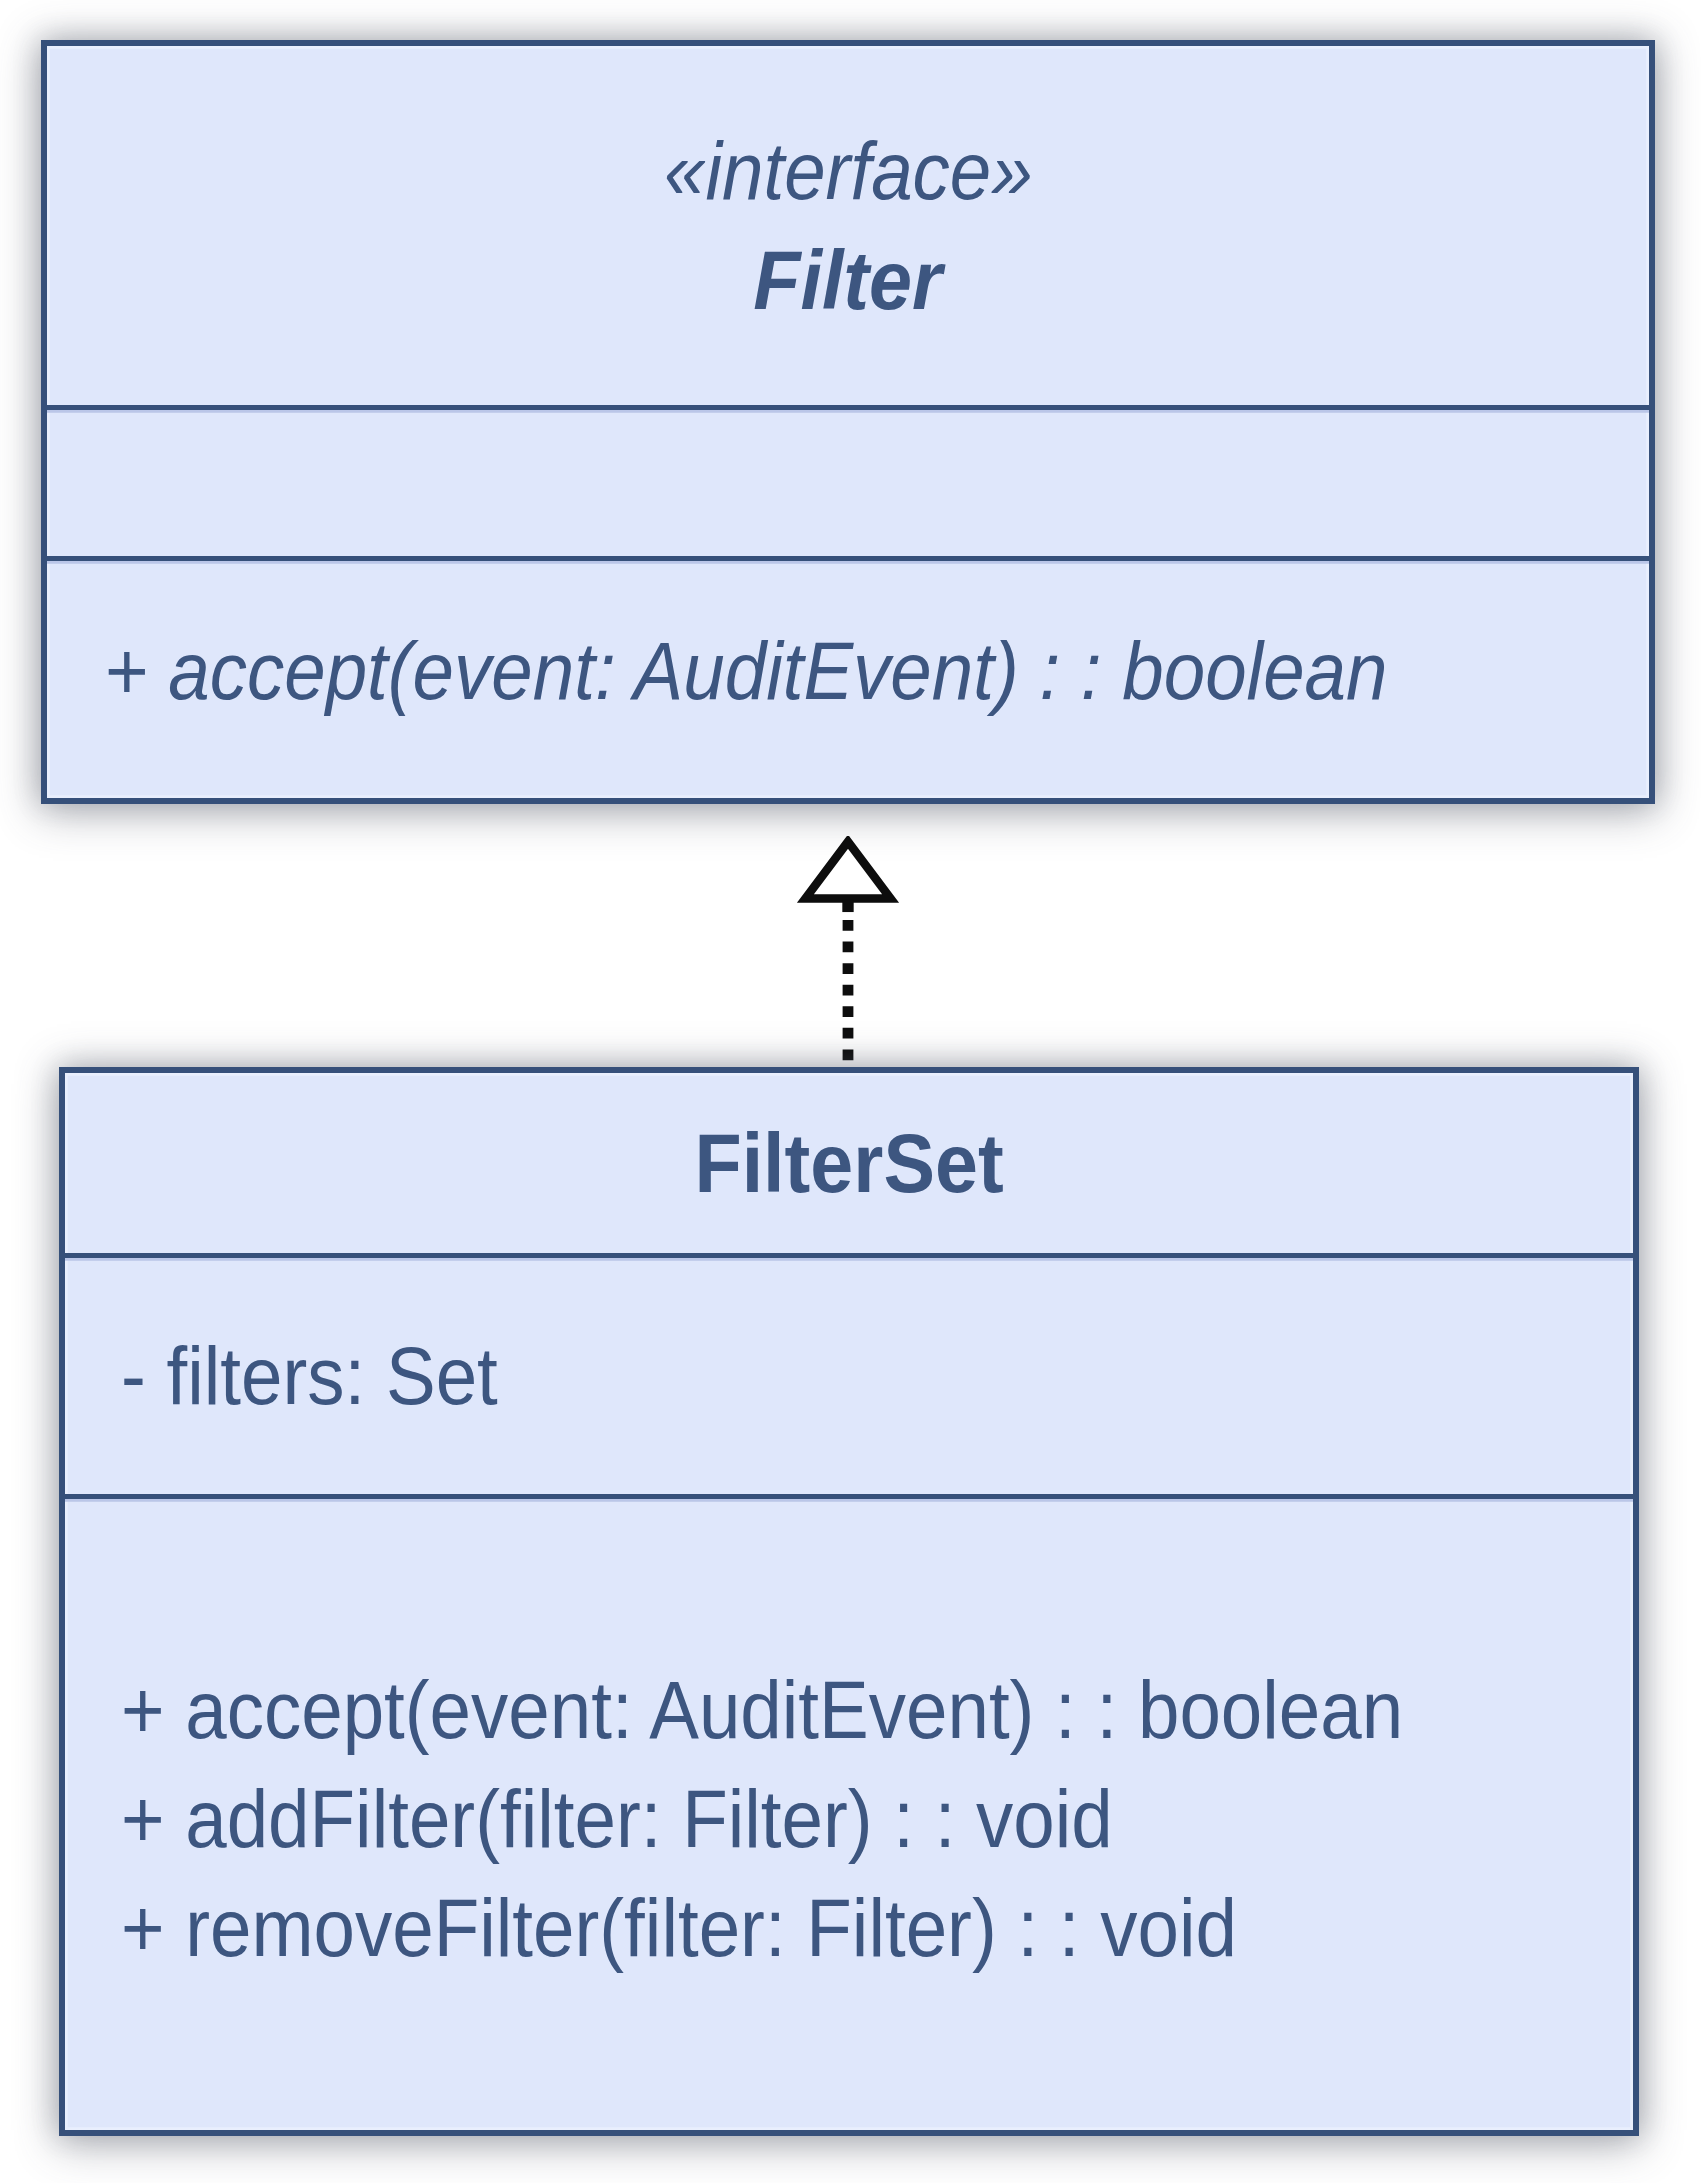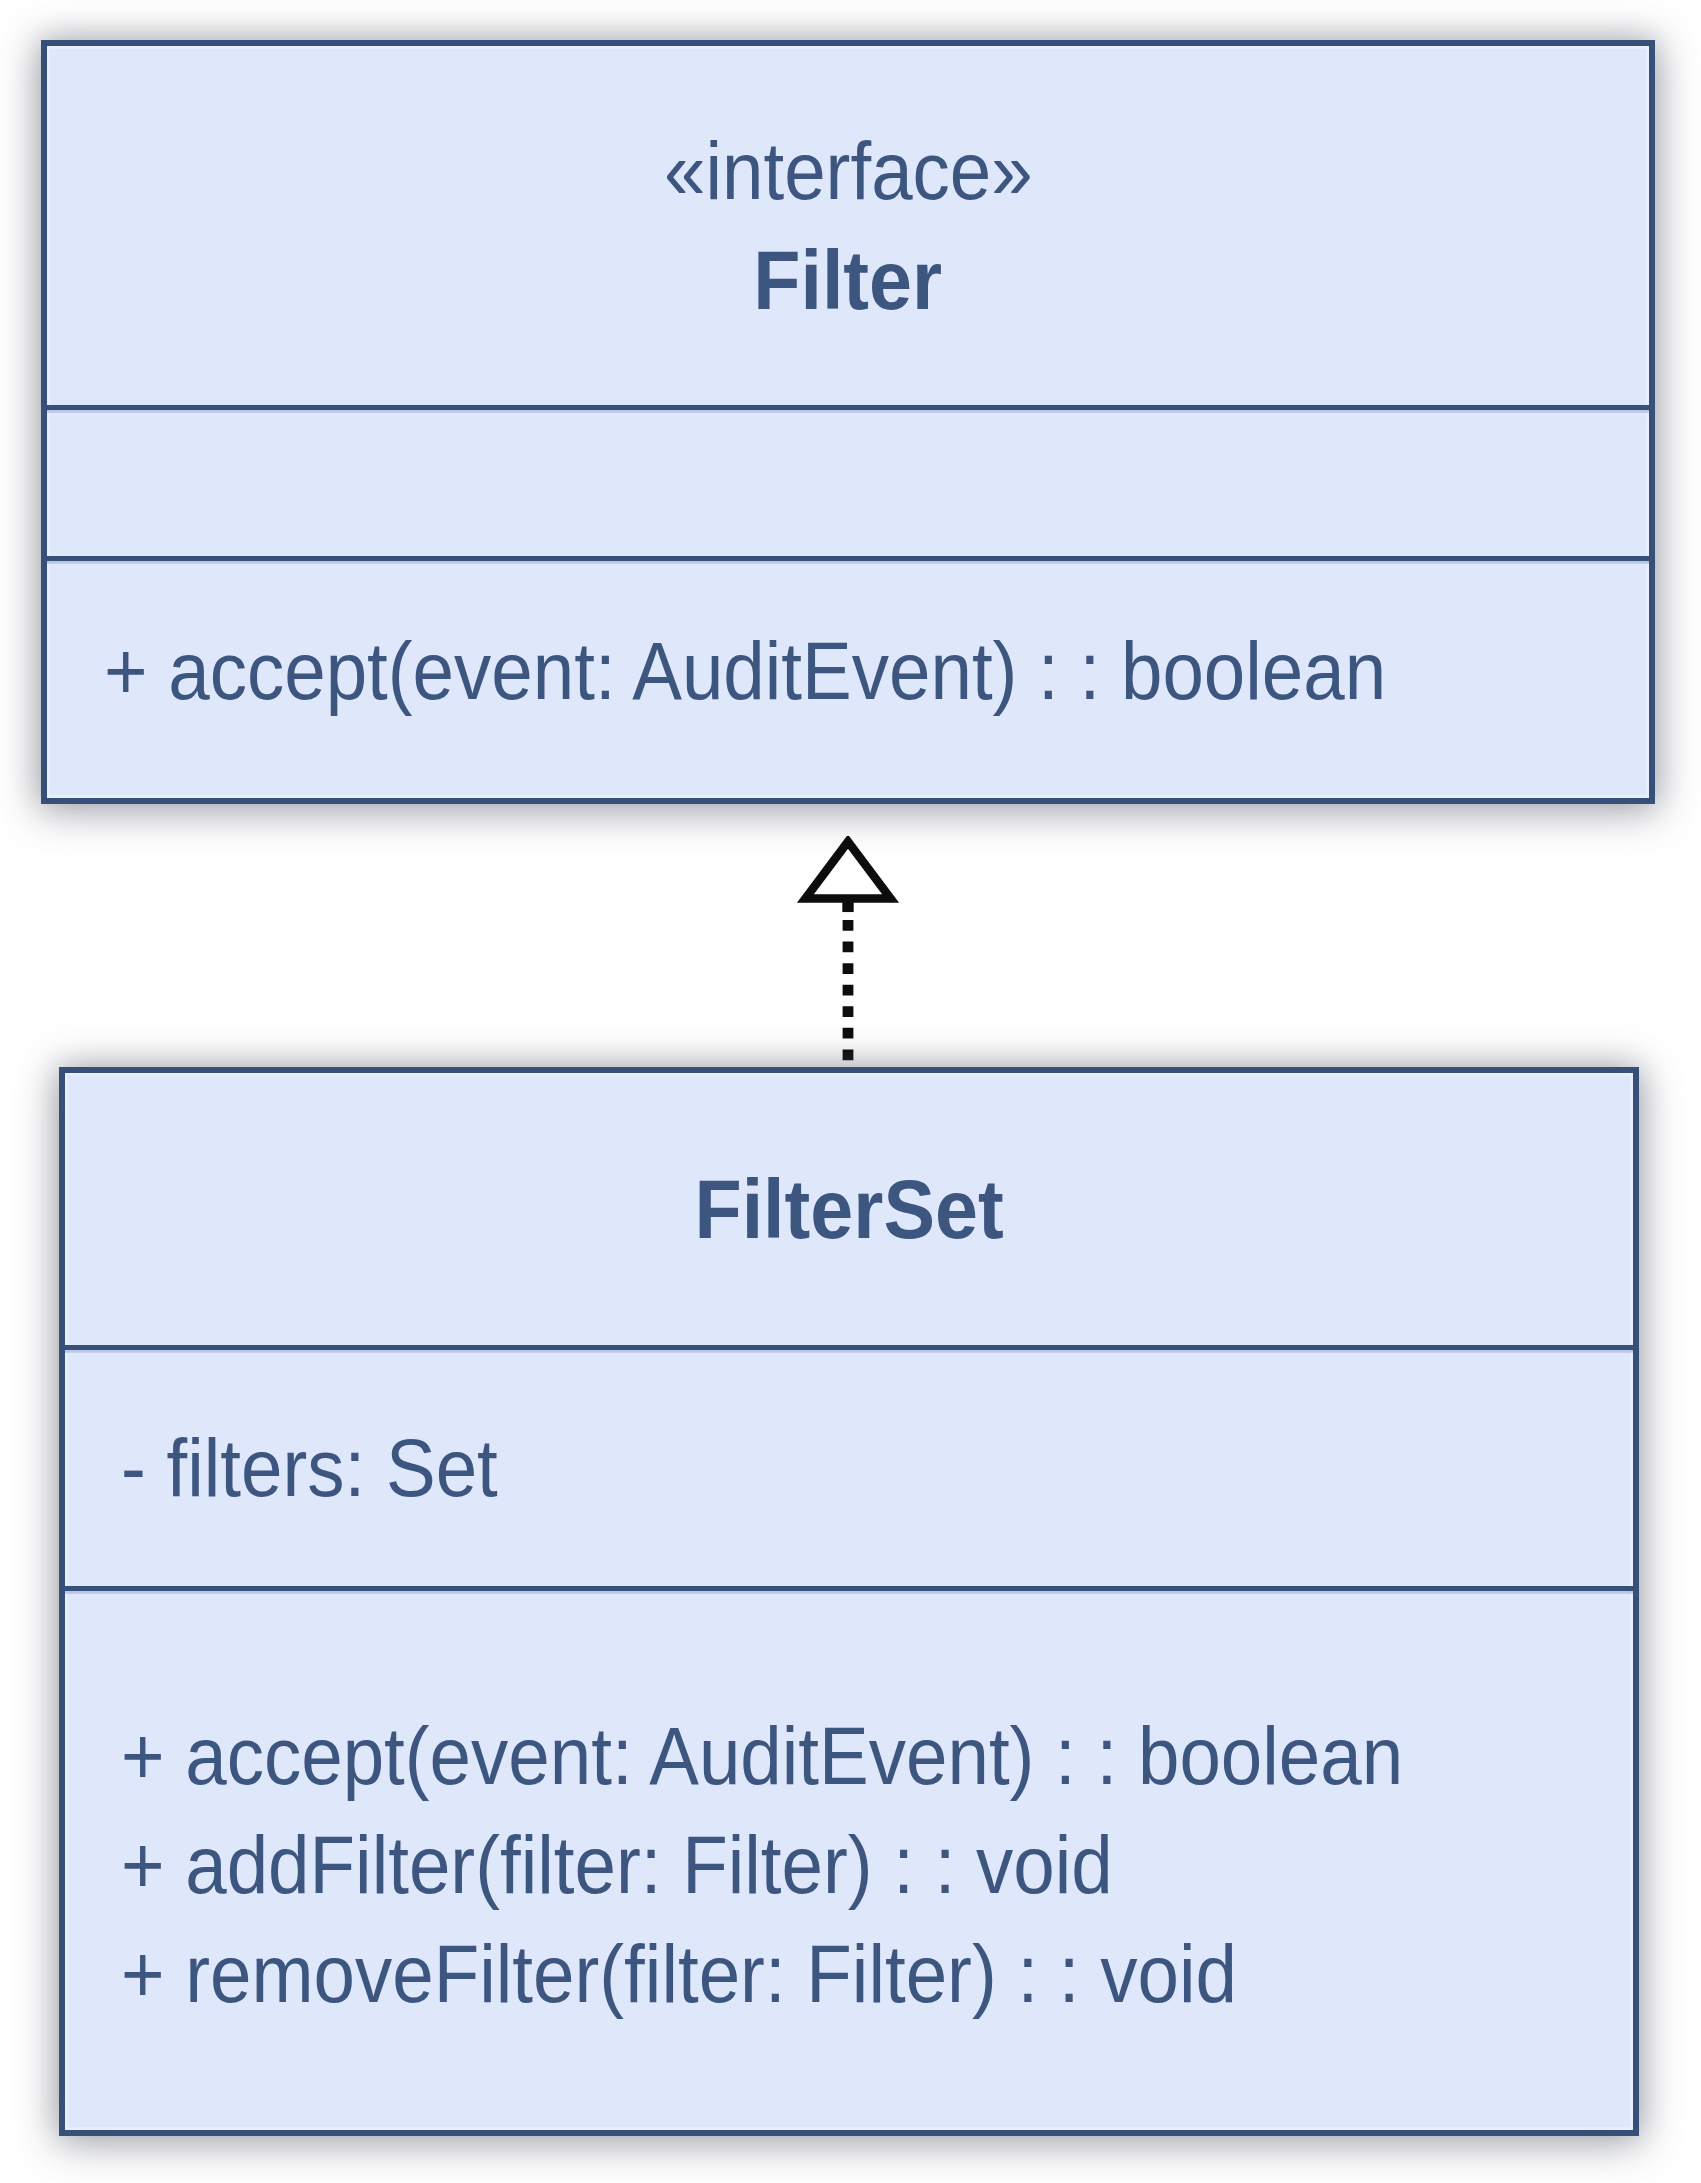--- a/index.html
+++ b/index.html
@@ -47,27 +47,27 @@
     display:inline-block;
     transform:scaleX(0.92);
     transform-origin:0 50%;
     white-space:nowrap;
   }
   .centered{text-align:center;}
   .centered > span{transform-origin:50% 50%;}
   .class-title{font-weight:bold;font-size:84px;text-align:center;}
   .stereotype-line{font-size:81px;}
   .member{padding-left:56px;}
-  #interface-box{left:41px;top:40px;width:1614px;height:764px;}
+  #interface-box{left:41px;top:40px;width:1614px;height:764px;font-style:italic;}
   #interface-box .c-title{height:359px;}
   #interface-box .c-attrs{height:151px;}
   #interface-box .c-methods{flex:1;padding-bottom:17px;}
   #interface-box .member{padding-left:57px;}
   #filterset-box{left:59px;top:1067px;width:1580px;height:1069px;}
-  #filterset-box .c-title{height:272px;}
+  #filterset-box .c-title{height:180px;}
   #filterset-box .c-attrs{height:241px;}
   #filterset-box .c-methods{flex:1;padding-top:9px;}
   #realization-arrow{
     position:absolute;
     left:791px;
     top:836px;
     width:114px;
     height:231px;
   }
 </style>

